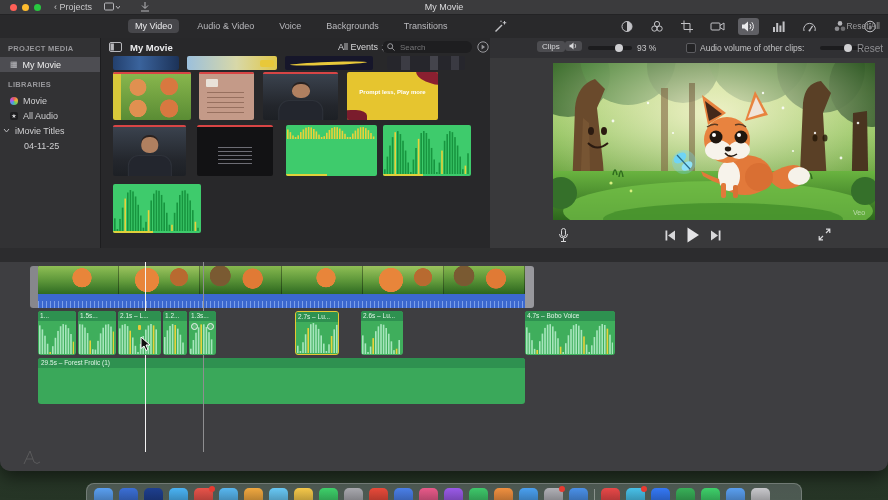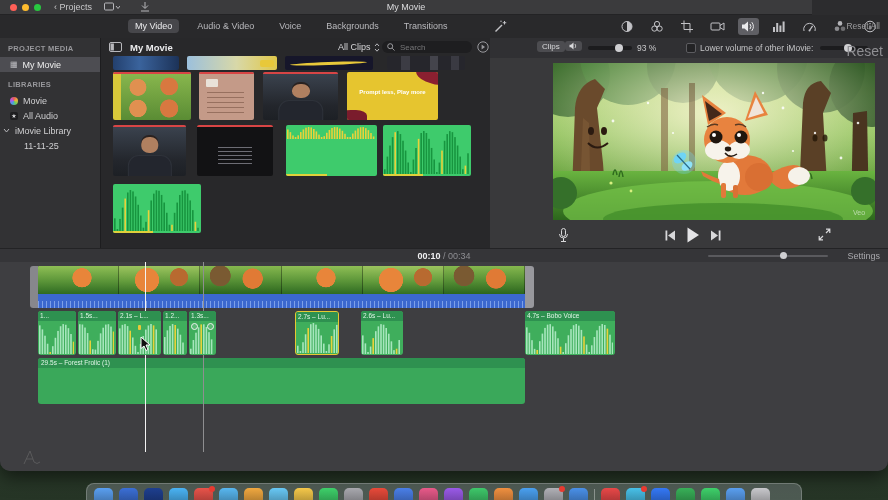--- a/index.html
+++ b/index.html
@@ -7,21 +7,21 @@
        font-family:"Liberation Sans",sans-serif;
        background:linear-gradient(180deg,#45584a 0%,#31412f 60%,#263526 100%);}
   .abs{position:absolute}
   svg{display:block}
 
   
   #win{position:absolute;left:0;top:0;width:888px;height:471px;background:#2c2c2e;
        border-radius:0 0 10px 10px;overflow:hidden;box-shadow:0 6px 18px rgba(0,0,0,.55)}
 
   
-  #titlebar{position:absolute;left:0;top:0;width:812px;height:14px;background:#3b3b3d;border-bottom:1px solid #232325}
+  #titlebar{position:absolute;left:0;top:0;width:888px;height:14px;background:#3b3b3d;border-bottom:1px solid #232325}
   .tl-dot{position:absolute;top:4px;width:7px;height:7px;border-radius:50%}
   #back-btn{position:absolute;left:54px;top:2px;color:#c9c9cb;font-size:9px}
   #win-title{position:absolute;left:0;right:0;top:2px;text-align:center;color:#dcdcde;font-size:9px}
   .tb-icon{position:absolute;top:2px;color:#b6b6ba;font-size:9px}
 
   
   #tabband{position:absolute;left:0;top:15px;width:888px;height:23px;background:#29292b;border-bottom:1px solid #1f1f21}
   #tabs{position:absolute;left:128px;top:4px;display:flex;gap:11px;align-items:center}
   .tab{color:#b9b9bd;font-size:9px;padding:2px 7px;border-radius:4px;white-space:nowrap}
   .tab.active{background:#47474b;color:#ececee}
@@ -32,21 +32,21 @@
   #wand{position:absolute;left:494px;top:5px}
 
   
   #volbar{position:absolute;left:490px;top:38px;width:398px;height:20px;background:#303033;border-bottom:1px solid #242427}
   .pill{background:#4c4c50;border-radius:3px;color:#d8d8da;font-size:8px;padding:1px 5px;position:absolute;top:3px}
   .slider{position:absolute;height:4px;background:#1c1c1e;border-radius:2px;top:8px}
   .knob{position:absolute;top:-2px;width:8px;height:8px;border-radius:50%;background:#cfcfd2}
   #vol-pct{position:absolute;left:147px;top:5px;color:#c8c8ca;font-size:8.5px}
   #lower-check{position:absolute;left:196px;top:5px;width:8px;height:8px;background:#232325;border:1px solid #5c5c60;border-radius:2px}
   #lower-label{position:absolute;left:210px;top:5px;color:#c4c4c6;font-size:8.5px;white-space:nowrap}
-  #reset-label{position:absolute;right:5px;top:5px;color:#8f8f93;font-size:14px}
+  #reset-label{position:absolute;right:5px;top:5px;color:#8f8f93;font-size:10px}
 
   
   #sidebar{position:absolute;left:0;top:38px;width:100px;height:210px;background:#323234;border-right:1px solid #1d1d1f}
   .side-head{position:absolute;left:8px;color:#98989c;font-size:7.5px;font-weight:bold;letter-spacing:.3px}
   .side-item{position:absolute;left:0;width:100px;height:15px;color:#cfcfd1;font-size:9px;display:flex;align-items:center;gap:5px;padding-left:10px;box-sizing:border-box;white-space:nowrap}
   .side-item.selected{background:#4d4d52;color:#efefef}
   .photos-ico{width:8px;height:8px;border-radius:50%;background:conic-gradient(#e85a5a,#e8b43a,#6ad05a,#4a9ae8,#b45ae8,#e85a5a)}
   .events-ico{width:8px;height:8px;border-radius:2px;background:#1e1e20;color:#d8d8da;font-size:6px;line-height:8px;text-align:center}
   .proj-ico{color:#c0c0c4;font-size:8px;line-height:8px}
 
@@ -257,21 +257,21 @@
       <svg width="9" height="8" viewBox="0 0 9 8">
           <path d="M0.5 2.8 H2 L4.5 0.6 V7.4 L2 5.2 H0.5 Z" fill="#d8d8da"></path>
           <path d="M6 2 Q7.5 4 6 6" fill="none" stroke="#d8d8da" stroke-width=".8"></path>
         </svg>
     </span>
     <span class="slider" style="left:98px;width:44px">
         <span class="knob" style="left:27px"></span>
       </span>
     <span id="vol-pct">93 %</span>
     <span id="lower-check"></span>
-    <span id="lower-label">Lower volume of other iMovie:</span>
+    <span id="lower-label">Audio volume of other clips:</span>
     <span class="slider" style="left:330px;width:48px">
         <span class="knob" style="left:24px"></span>
       </span>
     <span id="reset-label">Reset</span>
   </div>
 
   <div id="sidebar">
     <span class="side-head" style="top:6px">PROJECT MEDIA</span>
     <div class="side-item selected" style="top:19px">
       <span class="proj-ico">▦</span>
@@ -283,38 +283,38 @@
       <span>Movie</span>
     </div>
     <div class="side-item" style="top:70px">
       <span class="events-ico">★</span>
       <span>All Audio</span>
     </div>
     <div class="side-item" style="top:85px;padding-left:3px">
       <svg width="7" height="5" viewBox="0 0 7 5">
           <path d="M1 1 L3.5 4 L6 1" fill="none" stroke="#b8b8bc"></path>
         </svg>
-      <span>iMovie Library</span>
+      <span>iMovie Titles</span>
     </div>
     <div class="side-item" style="top:100px;padding-left:24px">
-      <span>11-11-25</span>
+      <span>04-11-25</span>
     </div>
   </div>
 
   <div id="browser">
     <div id="browser-head">
       <span class="abs" style="left:8px;top:4px">
         <svg width="13" height="10" viewBox="0 0 13 10">
             <rect x="0.5" y="0.5" width="12" height="9" rx="1.5" fill="none" stroke="#b8b8bc"></rect>
             <rect x="1.5" y="1.5" width="3.4" height="7" fill="#b8b8bc"></rect>
           </svg>
       </span>
       <span id="browser-title">My Movie</span>
       <span id="all-clips">
-        <span>All Clips</span>
+        <span>All Events</span>
         <svg width="6" height="9" viewBox="0 0 6 9">
             <path d="M1 3 L3 0.8 L5 3 M1 6 L3 8.2 L5 6" fill="none" stroke="#b8b8bc"></path>
           </svg>
       </span>
       <span id="search-box">
         <svg width="8" height="8" viewBox="0 0 8 8">
             <circle cx="3.2" cy="3.2" r="2.5" fill="none" stroke="#9a9a9e"></circle>
             <path d="M5.2 5.2 L7.5 7.5" stroke="#9a9a9e"></path>
           </svg>
         <input placeholder="Search" style="">
@@ -585,30 +585,20 @@
       </span>
       <span class="tico" style="left:328px">
         <svg width="13" height="13" viewBox="0 0 13 13">
             <path d="M8 5 L12 1 M8 1.2 H11.8 V5" fill="none" stroke="#d8d8da" stroke-width="1.2"></path>
             <path d="M5 8 L1 12 M1.2 8 V11.8 H5" fill="none" stroke="#d8d8da" stroke-width="1.2"></path>
           </svg>
       </span>
     </div>
   </div>
 
-  <div id="timebar">
-    <span id="timecode">
-      <span id="tc-current">00:10</span>
-      <span id="tc-total">/ 00:34</span>
-    </span>
-    <span id="zoom-slider">
-        <span class="knob" style="left:72px"></span>
-      </span>
-    <span id="settings-label">Settings</span>
-  </div>
 
   <div id="tl">
     <div id="bracket-l"></div>
     <div id="bracket-r"></div>
     <div id="filmstrip">
         <div class="frame v0"></div>
         <div class="frame v1"></div>
         <div class="frame v2"></div>
         <div class="frame v0"></div>
         <div class="frame v1"></div>

